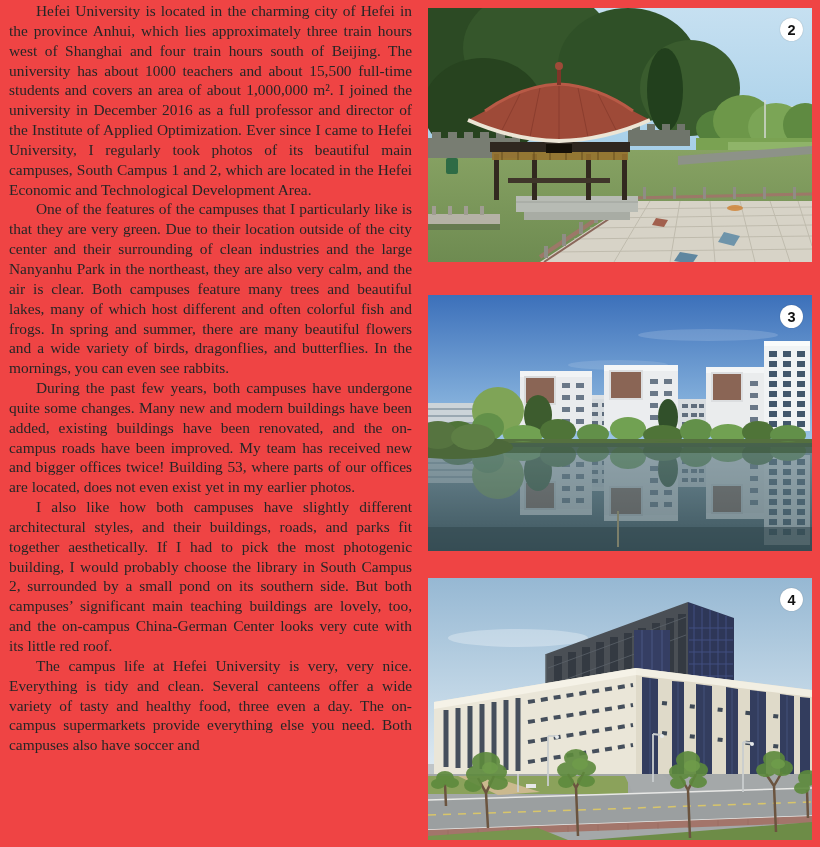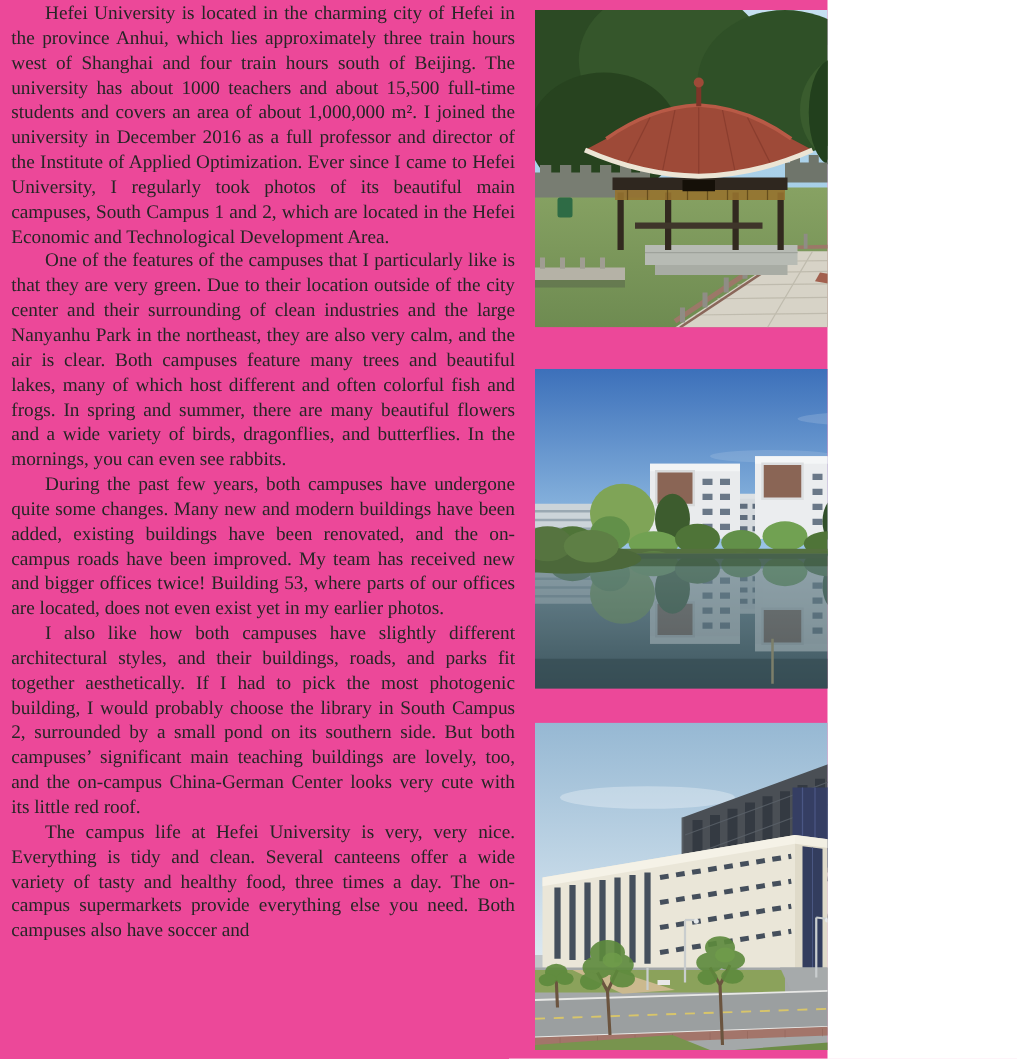--- a/index.html
+++ b/index.html
@@ -1,16 +1,16 @@
 <!DOCTYPE html>
 <html><head>
 <meta charset="utf-8">
 <style>
   html,body{margin:0;padding:0;background:#ffffff;}
-  .page{position:relative;width:662px;height:847px;background:#ec4899;overflow:hidden;
+  .page{position:relative;width:820px;height:847px;background:#ef4444;overflow:hidden;
         font-family:"Liberation Serif", serif;}
   .text-column{position:absolute;left:9px;top:1px;width:403px;color:#262626;
         font-size:15.4px;line-height:19.85px;text-align:justify;}
   .text-column p{margin:0;text-indent:27px;}
   .photo-column{position:absolute;left:428px;top:0;width:384px;height:847px;}
   .photo{position:absolute;left:0;width:384px;margin:0;padding:0;overflow:hidden;}
   .photo svg{display:block;width:100%;height:100%;}
   .photo-2{top:8px;height:254px;}
   .photo-3{top:295px;height:256px;}
   .photo-4{top:578px;height:262px;}
@@ -22,21 +22,21 @@
 </head>
 <body>
 
 <div class="page">
 
   <div class="text-column">
     <p>Hefei University is located in the charming city of Hefei in the province Anhui, which lies approximately three train hours west of Shanghai and four train hours south of Beijing. The university has about 1000 teachers and about 15,500 full-time students and covers an area of about 1,000,000 m². I joined the university in December 2016 as a full professor and director of the Institute of Applied Optimization. Ever since I came to Hefei University, I regularly took photos of its beautiful main campuses, South Campus 1 and 2, which are located in the Hefei Economic and Technological Development Area.</p>
     <p>One of the features of the campuses that I particularly like is that they are very green. Due to their location outside of the city center and their surrounding of clean industries and the large Nanyanhu Park in the northeast, they are also very calm, and the air is clear. Both campuses feature many trees and beautiful lakes, many of which host different and often colorful fish and frogs. In spring and summer, there are many beautiful flowers and a wide variety of birds, dragonflies, and butterflies. In the mornings, you can even see rabbits.</p>
     <p>During the past few years, both campuses have undergone quite some changes. Many new and modern buildings have been added, existing buildings have been renovated, and the on-campus roads have been improved. My team has received new and bigger offices twice! Building 53, where parts of our offices are located, does not even exist yet in my earlier photos.</p>
     <p>I also like how both campuses have slightly different architectural styles, and their buildings, roads, and parks fit together aesthetically. If I had to pick the most photogenic building, I would probably choose the library in South Campus 2, surrounded by a small pond on its southern side. But both campuses’ significant main teaching buildings are lovely, too, and the on-campus China-German Center looks very cute with its little red roof.</p>
-    <p>The campus life at Hefei University is very, very nice. Everything is tidy and clean. Several canteens offer a wide variety of tasty and healthy food, three times a day. The on-campus supermarkets provide everything else you need. Both campuses also have soccer and</p>
+    <p>The campus life at Hefei University is very, very nice. Everything is tidy and clean. Several canteens offer a wide variety of tasty and healthy food, three even a day. The on-campus supermarkets provide everything else you need. Both campuses also have soccer and</p>
   </div>
 
   <div class="photo-column">
 
     <figure class="photo photo-2">
       <svg viewBox="0 0 384 254">
         <defs>
           <linearGradient id="skyA" x1="0" y1="0" x2="0" y2="1">
             <stop offset="0" stop-color="#c6e0f1"></stop>
               <stop offset="1" stop-color="#a3cde7"></stop>

